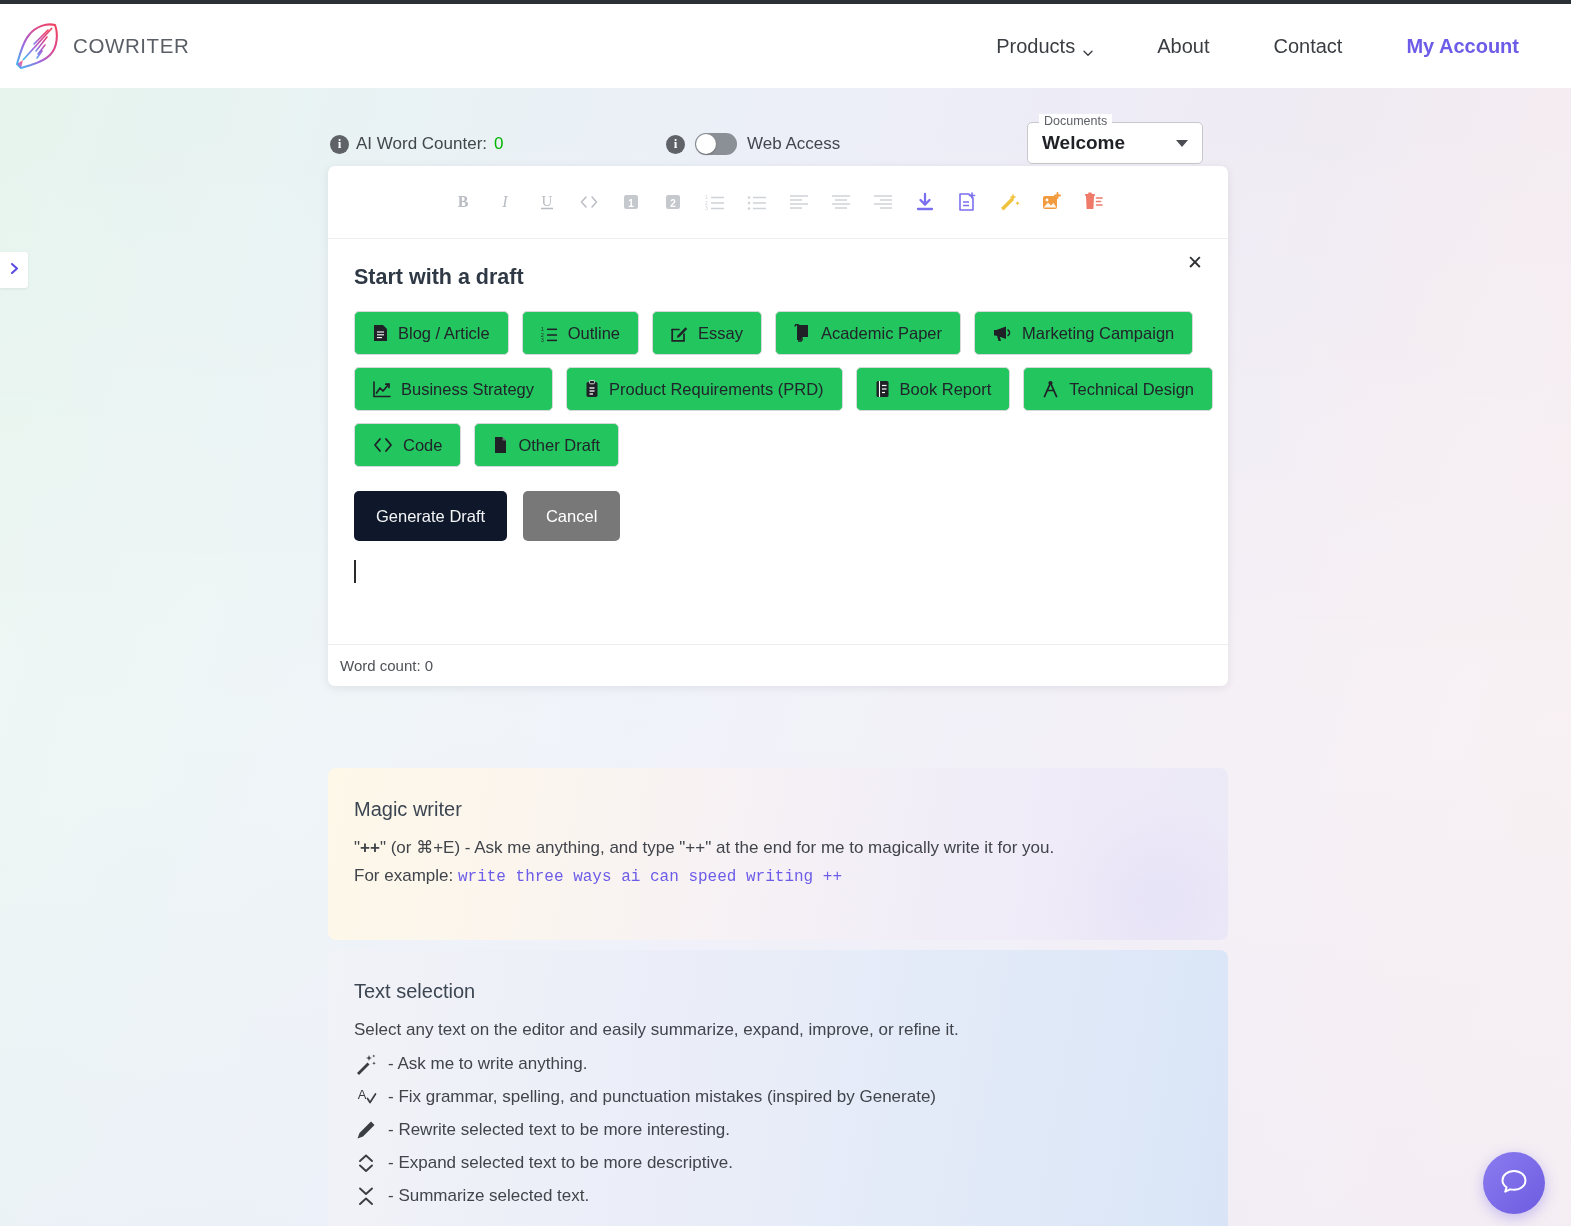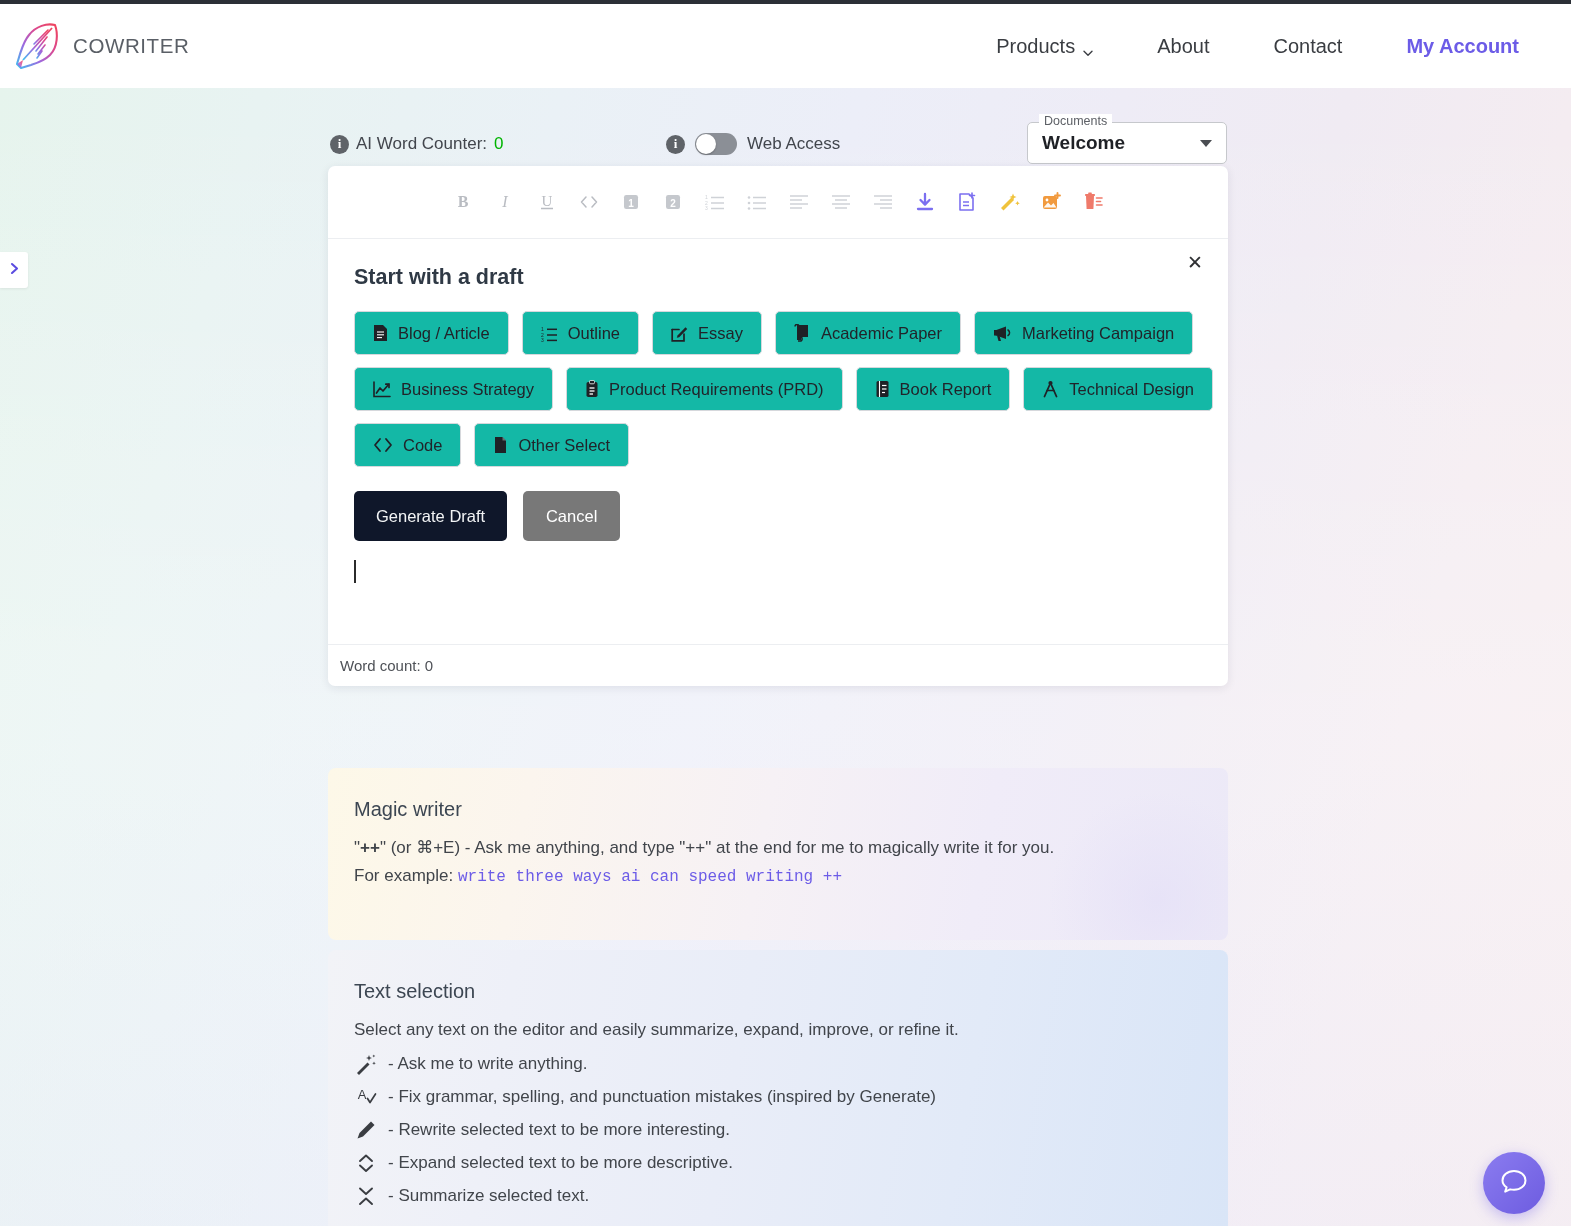--- a/index.html
+++ b/index.html
@@ -122,21 +122,21 @@
     flex: 0 0 auto;
   }
   .toggle .knob {
     position: absolute; top: 1px; left: 1px;
     width: 20px; height: 20px; border-radius: 50%;
     background: #ffffff;
     box-shadow: 0 1px 2px rgba(0,0,0,0.25);
   }
   .doc-select {
     position: absolute; left: 699px; top: 2px;
-    width: 200px; height: 42px;
+    width: 176px; height: 42px;
     background: #ffffff;
     border: 1px solid #c6c8cc;
     border-radius: 5px;
     display: flex; align-items: center;
     cursor: pointer;
   }
   .doc-select-label {
     position: absolute; top: -9px; left: 11px;
     background: #ffffff;
     padding: 0 5px;
@@ -194,21 +194,21 @@
     cursor: pointer; line-height: 1;
     width: 22px; height: 22px;
     display: flex; align-items: center; justify-content: center;
   }
   .chip-rows { display: flex; flex-direction: column; gap: 12px; }
   .chip-row { display: flex; gap: 13px; flex-wrap: nowrap; }
   .chip {
     display: inline-flex; align-items: center; gap: 10px;
     height: 44px; padding: 0 18px;
     border: 1px solid #d6d8dc; border-radius: 5px;
-    background: #14b8a6; cursor: pointer;
+    background: #22c55e; cursor: pointer;
     font-size: 16.5px; color: #21242a;
     white-space: nowrap;
   }
   .chip svg { flex: 0 0 auto; display: block; }
 
   .action-row { display: flex; gap: 16px; margin-top: 24px; }
   .btn {
     height: 50px; border: none; border-radius: 5px;
     font-size: 16.5px; color: #ffffff;
     padding: 0 22px; cursor: pointer;
@@ -614,21 +614,21 @@
             </span>
             <span>Code</span>
           </div>
           <div class="chip">
             <span>
               <svg width="15" height="18" viewBox="0 0 15 18">
                   <path d="M2 1 H9.5 L13 4.6 V17 H2 Z" fill="#1f2126"></path>
                   <path d="M9.5 1 V4.6 H13" fill="#ffffff" opacity="0.35"></path>
                 </svg>
             </span>
-            <span>Other Select</span>
+            <span>Other Draft</span>
           </div>
         </div>
       </div>
 
       <div class="action-row">
         <button class="btn btn-generate">Generate Draft</button>
         <button class="btn btn-cancel">Cancel</button>
       </div>
     </div>
 

